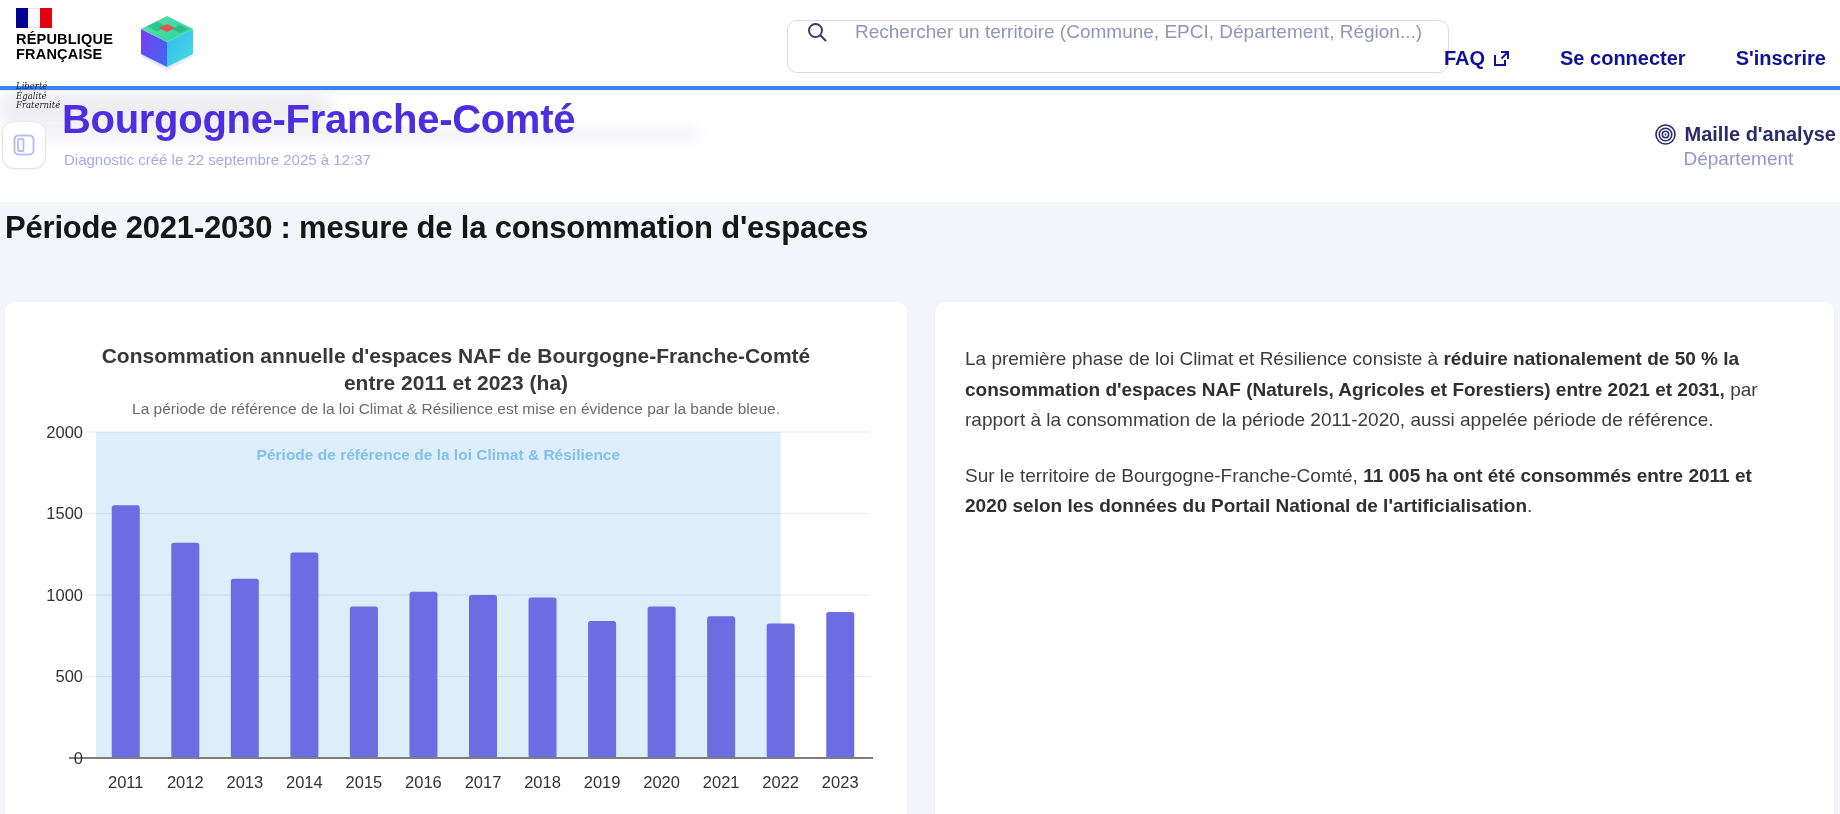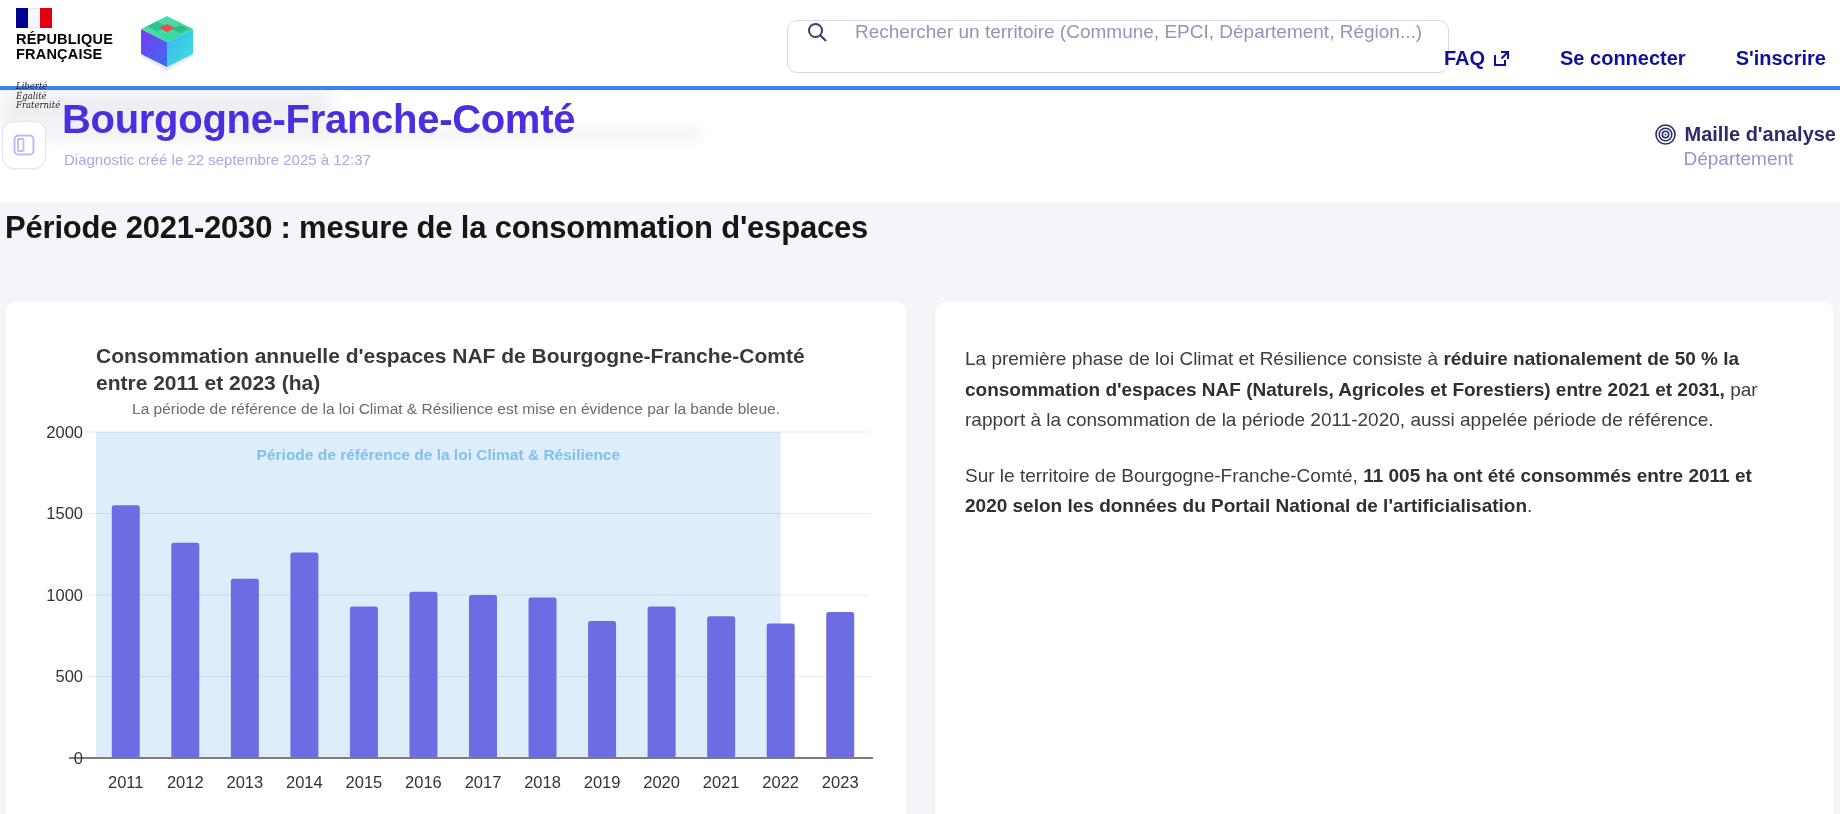--- a/index.html
+++ b/index.html
@@ -50,21 +50,21 @@
   #maille-value { margin-left:30px; margin-top:2px; font-size:19px; color:#9196cf; }
 
   
   #section-heading { position:absolute; left:5px; top:210px; font-size:31px;
     font-weight:800; color:#161616; letter-spacing:-.2px; }
 
   
   .card { position:absolute; top:302px; background:#fff; border-radius:10px;
     box-shadow:0 1px 3px rgba(30,30,70,.05); }
   #chart-card { left:5px; width:902px; height:540px; }
-  #chart-title { position:absolute; top:40px; left:91px; width:720px; text-align:left;
+  #chart-title { position:absolute; top:40px; left:91px; width:720px; text-align:center;
     font-size:21px; line-height:27px; font-weight:700; color:#383838; }
   #chart-subtitle { position:absolute; top:98px; left:0; width:902px; text-align:center;
     font-size:15.5px; color:#6b6b6b; }
   #chart { position:absolute; left:0; top:112px; }
 
   #info-card { left:935px; width:899px; height:540px; padding:42px 60px 40px 30px; }
   #info-paragraphs p { font-size:19px; line-height:30.5px; color:#3d3d3d; margin-bottom:25px; }
   #info-paragraphs strong { font-weight:700; color:#303030; }
 </style>
 </head>

